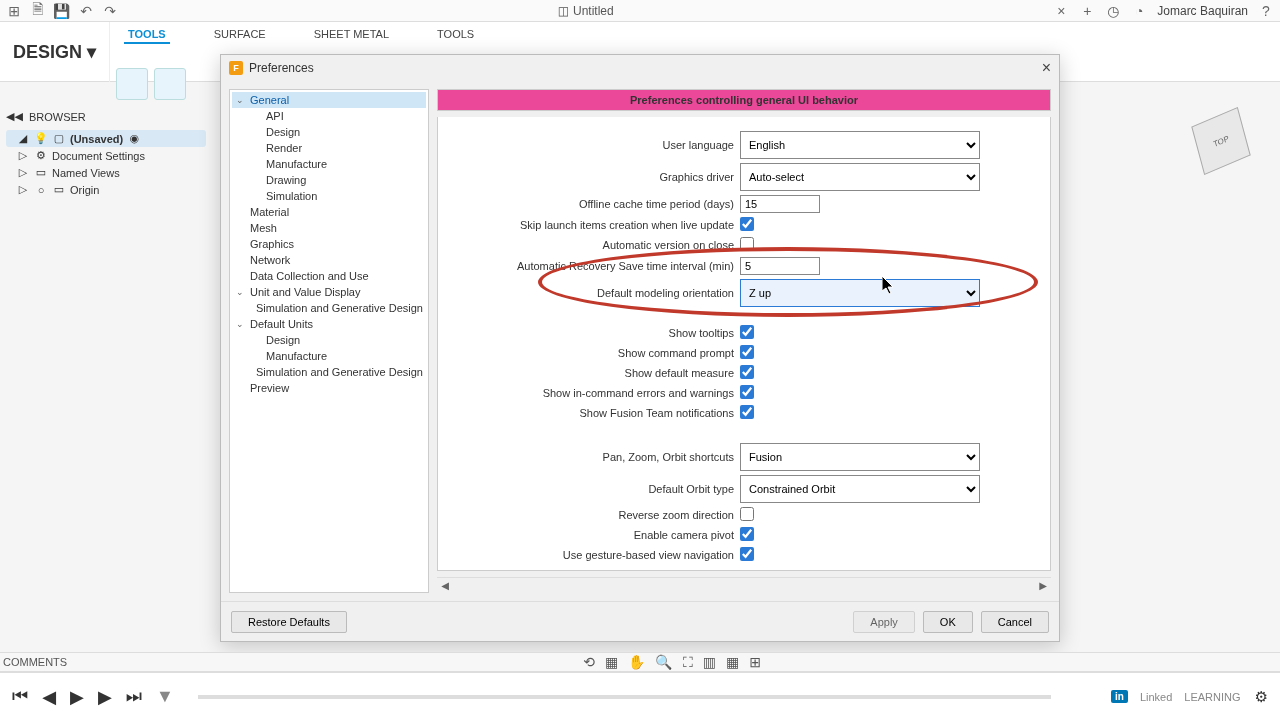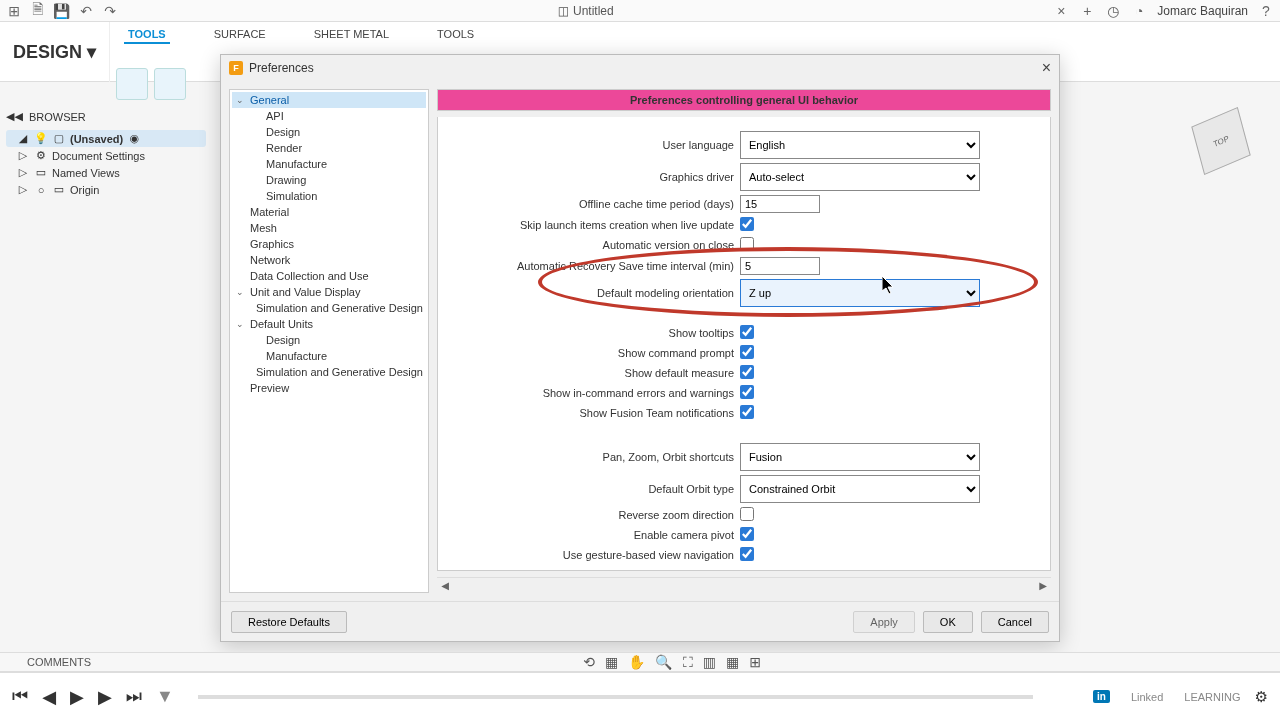--- a/index.html
+++ b/index.html
@@ -48,27 +48,27 @@
 .form-row select.highlighted { border: 1px solid #2a7ad6; background: #eaf3fd; }
 .form-row input.spin { width: 80px; height: 18px; }
 .form-row .chk { width: 14px; height: 14px; accent-color: #2a7ad6; }
 
 .annot-ellipse { position: absolute; border: 4px solid #c0392b; border-radius: 50%; pointer-events: none; }
 
 .dlg-footer { height: 40px; border-top: 1px solid #ddd; display: flex; align-items: center; padding: 0 10px; gap: 8px; }
 .dlg-footer .btn { padding: 4px 16px; font-size: 11px; background: #e8e8e8; border: 1px solid #bbb; border-radius: 2px; cursor: pointer; }
 .dlg-footer .spacer { flex: 1; }
 
-.comments-bar { position: absolute; bottom: 48px; left: 0; right: 0; height: 20px; border-top: 1px solid #ddd; border-bottom: 1px solid #ddd; background: #f7f7f7; display: flex; align-items: center; padding: 0 27px; font-size: 11px; color: #555; }
+.comments-bar { position: absolute; bottom: 48px; left: 0; right: 0; height: 20px; border-top: 1px solid #ddd; border-bottom: 1px solid #ddd; background: #f7f7f7; display: flex; align-items: center; padding: 0 3px; font-size: 11px; color: #555; }
 .comments-bar .center-tools { margin: 0 auto; display: flex; gap: 10px; font-size: 14px; color: #555; }
 
 .player { position: absolute; bottom: 0; left: 0; right: 0; height: 48px; background: #fff; border-top: 1px solid #ddd; display: flex; align-items: center; padding: 0 12px; gap: 14px; }
 .player .pbtn { font-size: 18px; color: #333; cursor: pointer; }
 .player .track { flex: 1; height: 4px; background: #ddd; margin: 0 10px; }
-.player .brand { font-size: 11px; color: #888; display: flex; align-items: center; gap: 21px; padding-left: 36px; }
+.player .brand { font-size: 11px; color: #888; display: flex; align-items: center; gap: 12px; padding-left: 36px; }
 .player .brand .li { background: #0077b5; color: #fff; padding: 1px 4px; font-weight: bold; border-radius: 2px; font-size: 10px; }
 
 .viewcube { position: absolute; top: 110px; right: 20px; width: 70px; height: 70px; }
 .viewcube .cube { width: 50px; height: 50px; background: #e8e8e8; border: 1px solid #aaa; transform: rotate(-15deg) skewY(-8deg); margin: 6px; display: flex; align-items: center; justify-content: center; font-size: 8px; color: #666; }
 
 .scroll-x { height: 16px; background: #f0f0f0; border-top: 1px solid #ddd; display: flex; align-items: center; }
 .scroll-x .arrow { width: 16px; text-align: center; font-size: 10px; color: #666; }
 .scroll-x .track { flex: 1; }
 
 .cursor { position: absolute; width: 14px; height: 20px; pointer-events: none; z-index: 999; }

